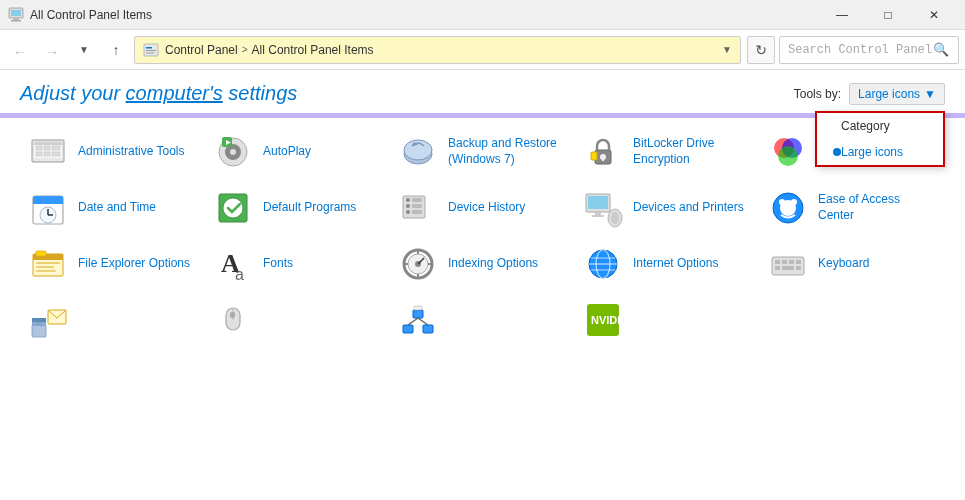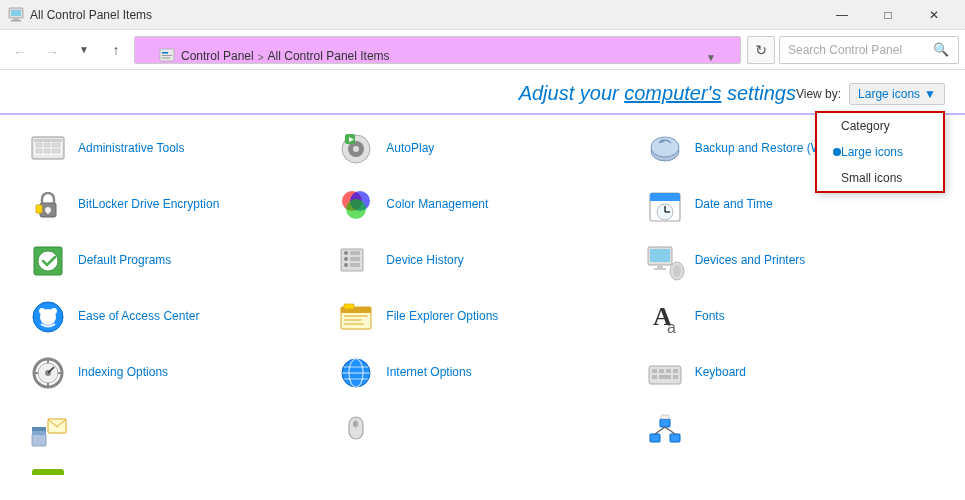--- a/index.html
+++ b/index.html
@@ -39,51 +39,51 @@
       border: none; background: transparent; cursor: pointer; color: #555; font-size: 14px;
       border-radius: 2px;
     }
     .nav-btn.disabled { color: #bbb; cursor: default; }
     .address-box {
       flex: 1;
       height: 28px;
       border: 1px solid #ccc;
       border-radius: 2px;
       display: flex;
-      align-items: flex-end;
-      padding: 0 24px;
-      background: #f0abfc;
+      align-items: center;
+      padding: 0 8px;
+      background: #fef9c3;
       font-size: 12px;
       color: #333;
     }
     .address-chevron { color: #666; margin: 0 4px; font-size: 10px; }
     .address-part { color: #333; }
     .address-part.link { color: #333; }
     .address-dropdown { margin-left: auto; color: #666; font-size: 10px; cursor: pointer; }
     .refresh-btn {
       width: 28px; height: 28px;
       display: flex; align-items: center; justify-content: center;
       border: 1px solid #ccc; background: #f8f8f8; cursor: pointer; color: #555; font-size: 14px;
       border-radius: 2px; margin-left: 2px;
     }
     .search-box {
       width: 180px; height: 28px;
       border: 1px solid #ccc; border-radius: 2px;
       display: flex; align-items: center; padding: 0 8px;
-      background: #fff; color: #aaa; font-size: 12px;
+      background: #fff; color: #aaa; font-size: 12px; font-family: Liberation Mono, monospace;
     }
     .search-icon { margin-left: auto; color: #888; font-size: 13px; }
 
     
     .main-header {
       padding: 12px 20px 8px 20px;
       display: flex;
       align-items: center;
-      justify-content: flex-end;
-      border-bottom: 2px solid #c4b5fd;
+      justify-content: space-between;
+      border-bottom: 5px solid #c4b5fd;
     }
     .main-title { font-size: 20px; color: #0078d4; font-weight: 300; }
     .main-title span { font-style: italic; }
     .viewby {
       display: flex; align-items: center; gap: 8px; font-size: 12px; color: #333; position: relative;
     }
     .viewby-label { color: #333; }
     .viewby-btn {
       display: flex; align-items: center; gap: 4px;
       border: 1px solid #ccc; background: #f0f0f0;
@@ -109,21 +109,21 @@
       display: flex; align-items: center; gap: 0;
     }
     .dropdown-item.selected { color: #0078d4; }
     .dropdown-dot { width: 8px; height: 8px; border-radius: 50%; background: #0078d4; flex-shrink: 0; }
     .dropdown-dot-empty { width: 8px; height: 8px; flex-shrink: 0; }
 
     
     .items-grid {
       padding: 8px 20px;
       display: grid;
-      grid-template-columns: repeat(3, 1fr);
+      grid-template-columns: repeat(5, 1fr);
       row-gap: 4px;
       column-gap: 0;
       overflow-y: auto;
       max-height: 360px;
     }
     .item {
       display: flex;
       align-items: center;
       gap: 10px;
       padding: 6px 8px;
@@ -188,38 +188,34 @@
     <span style="color:#aaa;flex:1;">Search Control Panel</span>
     <span class="search-icon">🔍</span>
   </div>
 </div>
 
 <div class="main-header">
   <div class="main-title">
     <span>Adjust your </span><span style="color:#0078d4;font-style:italic;text-decoration:underline;cursor:pointer;">computer's</span><span> settings</span>
   </div>
   <div class="viewby">
-    <span class="viewby-label">View by:</span>
+    <span class="viewby-label">Tools by:</span>
     <div class="viewby-btn">
       <span>Large icons</span>
       <span>▼</span>
     </div>
 
     <div class="dropdown-menu">
       <div class="dropdown-item">
         <span class="dropdown-dot-empty"></span>
         <span>Category</span>
       </div>
       <div class="dropdown-item selected">
         <span class="dropdown-dot"></span>
         <span>Large icons</span>
-      </div>
-      <div class="dropdown-item">
-        <span class="dropdown-dot-empty"></span>
-        <span>Small icons</span>
       </div>
     </div>
   </div>
 </div>
 
 <div class="items-grid" id="items-grid">
 <div class="item">
     <div class="item-icon">
         <svg width="40" height="40" viewBox="0 0 40 40">
           <rect x="4" y="8" width="32" height="22" rx="1" fill="#e8e8e8" stroke="#999" stroke-width="1"></rect>

